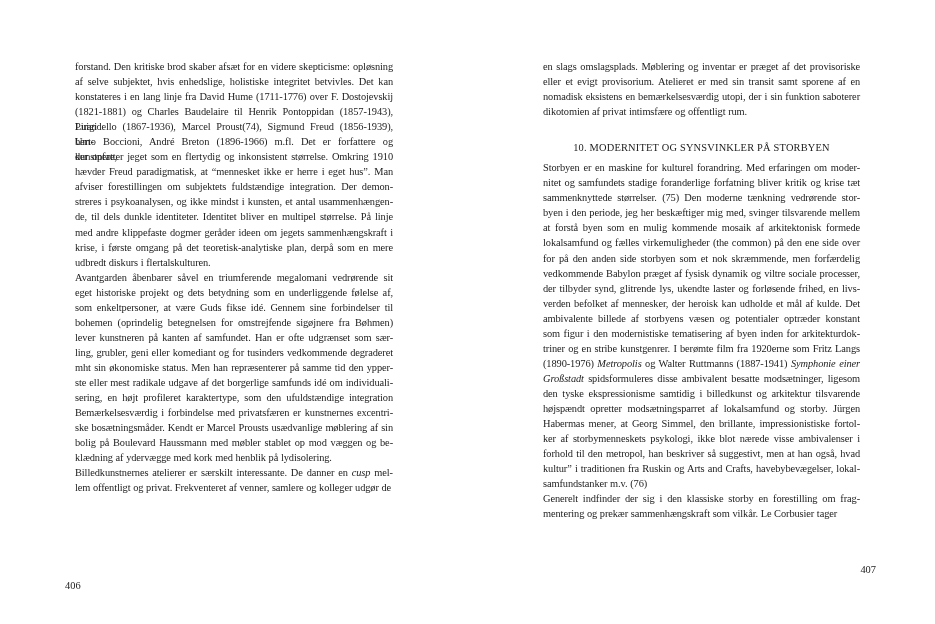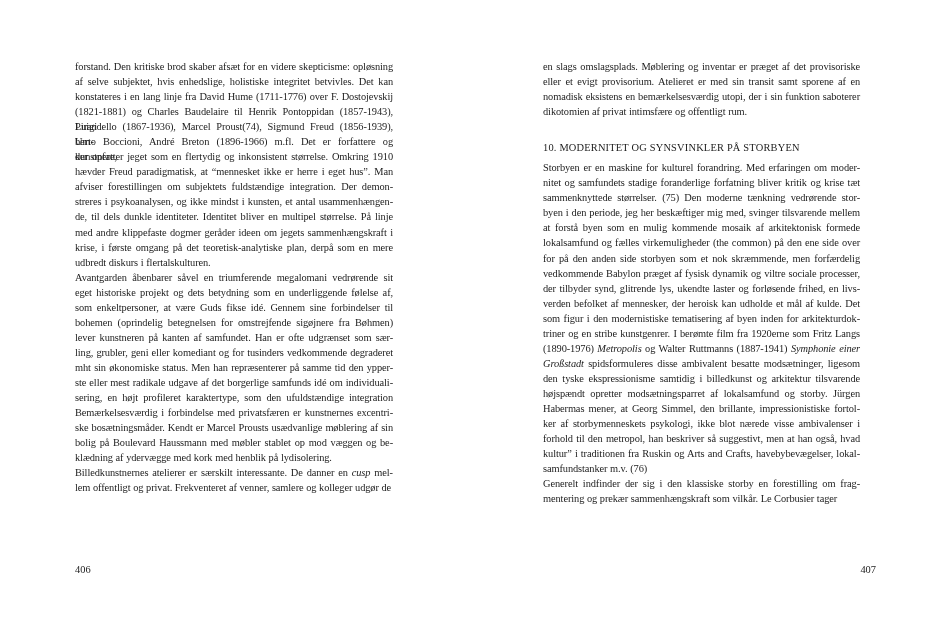--- a/index.html
+++ b/index.html
@@ -40,33 +40,33 @@
   .line.last {
     text-align-last: left;
   }
 
   .heading {
     margin-top: 21px !important;
     height: 15.05px;
     line-height: 15.05px;
     font-size: 10.4px;
     letter-spacing: 0.2px;
-    text-align: left;
+    text-align: center;
     white-space: nowrap;
   }
   .heading + .block { margin-top: 5px; }
 
   .pagenum {
     position: absolute;
     top: 562px;
     font-size: 10.4px;
     line-height: 15px;
     color: #1c1c1c;
   }
-  .pagenum-left  { left: 75px; }
+  .pagenum-left  { left: 65px; margin-top: 16px; }
   .pagenum-right { left: 559px; width: 317px; text-align: right; }
 </style>
 </head>
 <body>
 
 <div class="spread">
   <div class="col col-left">
       <div class="block para">
         <div class="line"><span>forstand. Den kritiske brod skaber afsæt for en videre skepticisme: opløsning</span></div>
         <div class="line"><span>af selve subjektet, hvis enhedslige, holistiske integritet betvivles. Det kan</span></div>
@@ -117,20 +117,21 @@
         <div class="line"><span>Storbyen er en maskine for kulturel forandring. Med erfaringen om moder-</span></div>
         <div class="line"><span>nitet og samfundets stadige foranderlige forfatning bliver kritik og krise tæt</span></div>
         <div class="line"><span>sammenknyttede størrelser. (75) Den moderne tænkning vedrørende stor-</span></div>
         <div class="line"><span>byen i den periode, jeg her beskæftiger mig med, svinger tilsvarende mellem</span></div>
         <div class="line"><span>at forstå byen som en mulig kommende mosaik af arkitektonisk formede</span></div>
         <div class="line"><span>lokalsamfund og fælles virkemuligheder (the common) på den ene side over</span></div>
         <div class="line"><span>for på den anden side storbyen som et nok skræmmende, men forfærdelig</span></div>
         <div class="line"><span>vedkommende Babylon præget af fysisk dynamik og viltre sociale processer,</span></div>
         <div class="line"><span>der tilbyder synd, glitrende lys, ukendte laster og forløsende frihed, en livs-</span></div>
         <div class="line"><span>verden befolket af mennesker, der heroisk kan udholde et mål af kulde. Det</span></div>
+        <div class="line"><span>ambivalente billede af storbyens væsen og potentialer optræder konstant</span></div>
         <div class="line"><span>som figur i den modernistiske tematisering af byen inden for arkitekturdok-</span></div>
         <div class="line"><span>triner og en stribe kunstgenrer. I berømte film fra 1920erne som Fritz Langs</span></div>
         <div class="line"><span>(1890-1976) </span><i>Metropolis</i><span> og Walter Ruttmanns (1887-1941) </span><i>Symphonie einer</i></div>
         <div class="line"><i>Großstadt</i><span> spidsformuleres disse ambivalent besatte modsætninger, ligesom</span></div>
         <div class="line"><span>den tyske ekspressionisme samtidig i billedkunst og arkitektur tilsvarende</span></div>
         <div class="line"><span>højspændt opretter modsætningsparret af lokalsamfund og storby. Jürgen</span></div>
         <div class="line"><span>Habermas mener, at Georg Simmel, den brillante, impressionistiske fortol-</span></div>
         <div class="line"><span>ker af storbymenneskets psykologi, ikke blot nærede visse ambivalenser i</span></div>
         <div class="line"><span>forhold til den metropol, han beskriver så suggestivt, men at han også, hvad</span></div>
         <div class="line"><span>kultur” i traditionen fra Ruskin og Arts and Crafts, havebybevægelser, lokal-</span></div>

